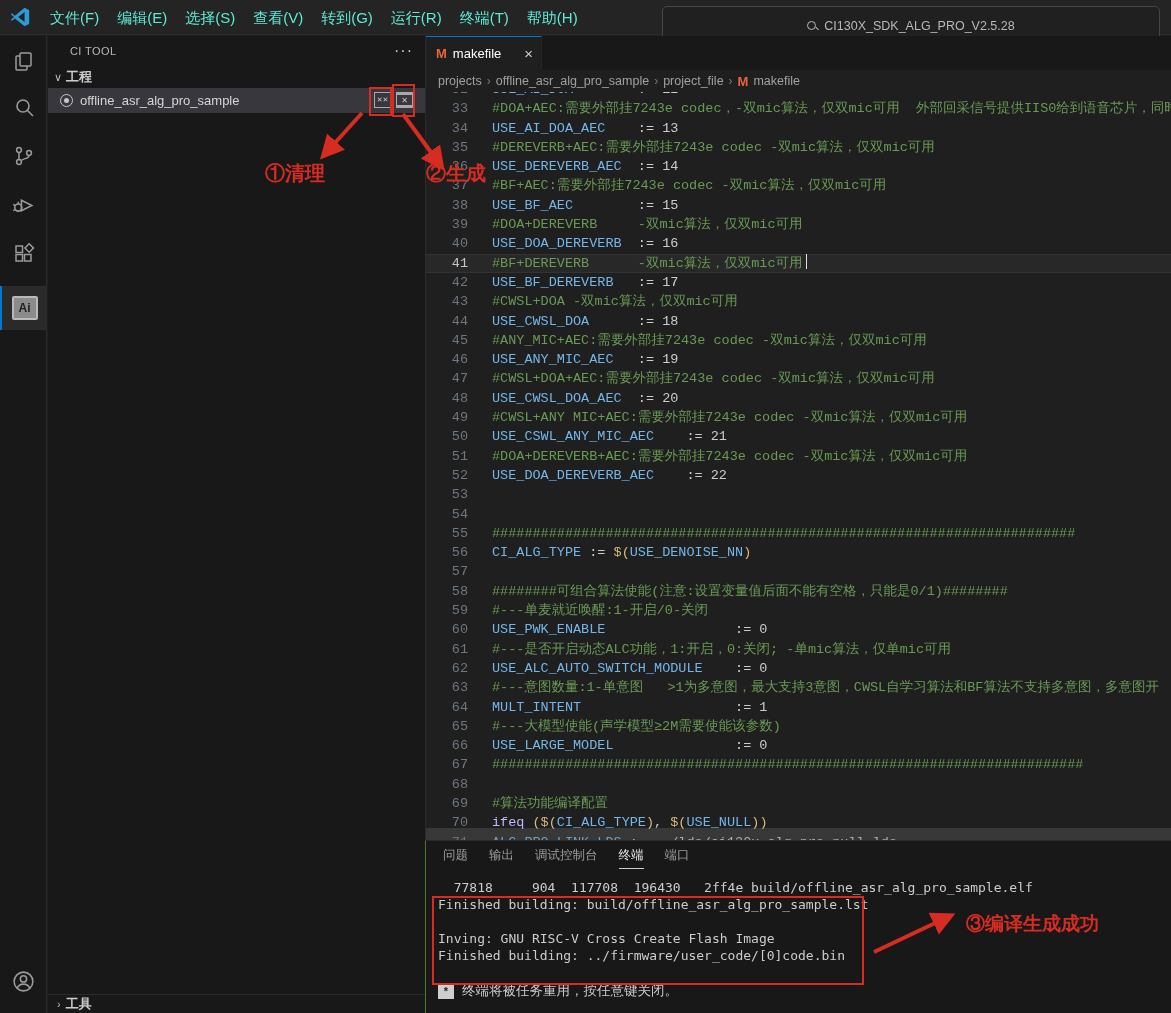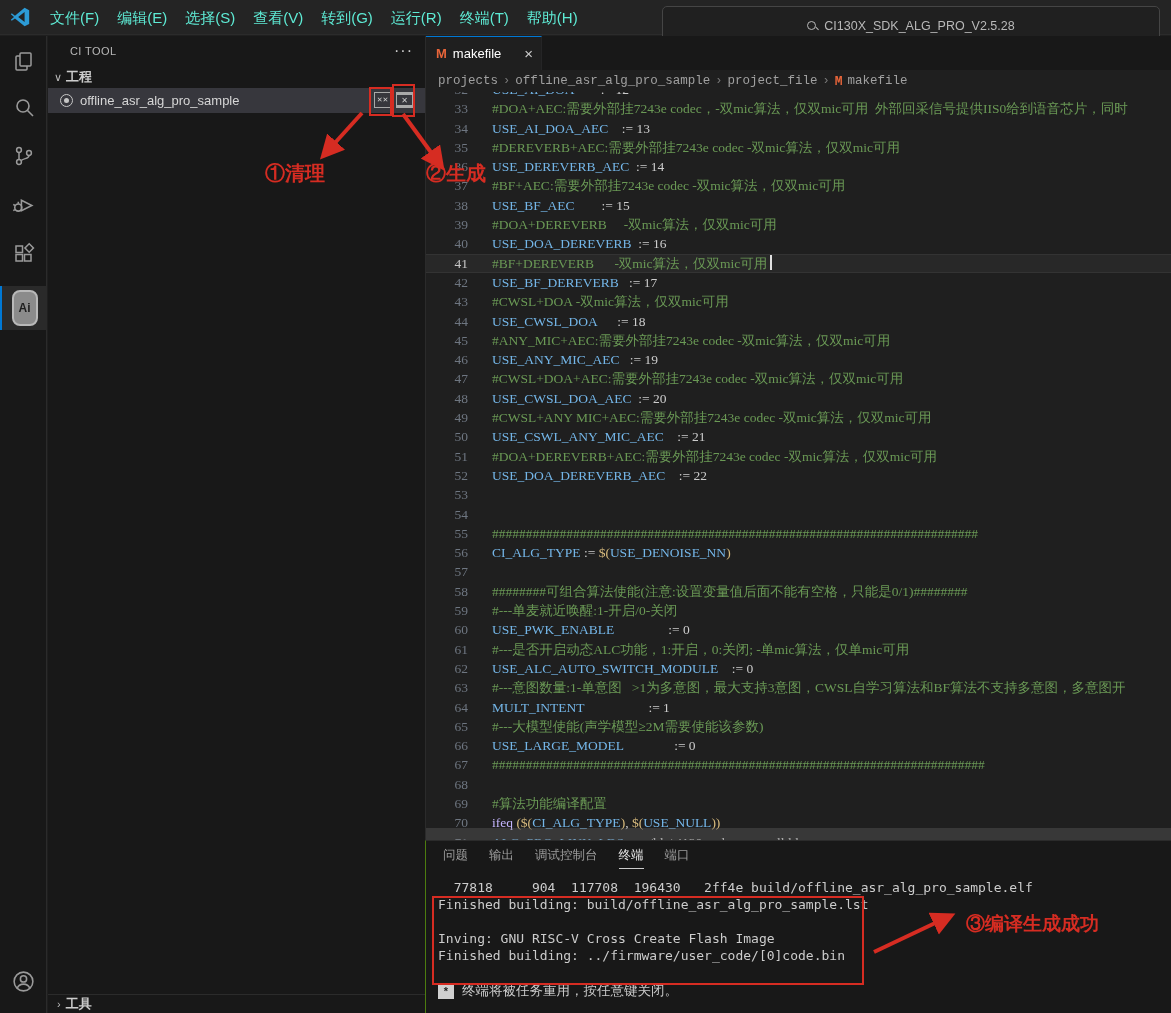--- a/index.html
+++ b/index.html
@@ -21,44 +21,44 @@
     color:#b8b8b8; font-size:12.5px;
   }
   .mag { position:relative; width:11px; height:11px; display:inline-block; }
   .mag::before { content:""; position:absolute; left:0; top:0; width:7px; height:7px; border:1.4px solid #b8b8b8; border-radius:50%; }
   .mag::after { content:""; position:absolute; left:7.5px; top:7.5px; width:4px; height:1.4px; background:#b8b8b8; transform:rotate(45deg); }
   
   .activitybar { position:absolute; left:0; top:36px; bottom:0; width:47px; background:#181818; border-right:1px solid #2b2b2b; }
   .act-icon { position:absolute; left:0; width:47px; height:40px; display:flex; align-items:center; justify-content:center; color:#868686; }
   .act-icon svg { stroke:#9a9a9a; }
   .act-icon.active { border-left:2px solid #0078d4; background:#2a2a2a; }
-  .citool-box { width:26px; height:36px; border:2px solid #b9b9b9; background:#8b8b8b; color:#1f1f1f; font-weight:bold; font-size:12px; display:flex; align-items:center; justify-content:center; border-radius:8px; }
+  .citool-box { width:26px; height:24px; border:2px solid #b9b9b9; background:#8b8b8b; color:#1f1f1f; font-weight:bold; font-size:12px; display:flex; align-items:center; justify-content:center; border-radius:2px; }
   
   .sidebar { position:absolute; left:48px; top:36px; bottom:0; width:377px; background:#181818; }
   .sidebar-header { display:flex; align-items:center; height:30px; padding:0 12px 0 22px; font-size:11px; color:#b8b8b8; letter-spacing:.4px;gap:16px; }
   .sidebar-header .sp { flex:1; }
   .more { font-size:16px; color:#cccccc; letter-spacing:1px; }
   .tree-section { height:22px; display:flex; align-items:center; font-size:13px; font-weight:bold; color:#cccccc; padding-left:6px; gap:4px; }
   .tw { color:#bbbbbb; font-size:11px; font-weight:normal; }
   .tree-item { position:relative; height:25px; background:#37373d; display:flex; align-items:center; padding-left:12px; gap:7px; font-size:13px; color:#d6d6d6; }
   .radio { width:13px; height:13px; border:1.4px solid #c6c6c6; border-radius:50%; position:relative; flex:none; }
   .radio::after { content:""; position:absolute; left:2.6px; top:2.6px; width:5px; height:5px; background:#c6c6c6; border-radius:50%; }
   .item-actions { position:absolute; right:12px; top:4px; display:flex; gap:5px; }
   .mini-btn { width:17px; height:16px; border:1px solid #a9a9a9; color:#cccccc; font-size:7px; display:flex; align-items:center; justify-content:center; letter-spacing:0; }
   .mini-btn.hg { border-top:3px solid #a9a9a9; border-bottom:3px solid #a9a9a9; font-size:8px; }
   .sidebar-bottom { position:absolute; left:0; right:0; bottom:0; height:19px; border-top:1px solid #2b2b2b; display:flex; align-items:center; gap:5px; padding-left:9px; font-size:13px; font-weight:bold; color:#cccccc; }
   
   .editor { position:absolute; left:425px; top:36px; right:0; height:804px; background:#1f1f1f; border-left:1px solid #2b2b2b; }
   .tabbar { height:34px; background:#181818; display:flex; }
   .tab { position:relative; width:116px; background:#1f1f1f; border-right:1px solid #252526; border-top:1px solid #0078d4; display:flex; align-items:center; gap:6px; padding:0 8px 0 10px; font-size:13px; color:#ffffff; }
   .m-badge { color:#e8653a; font-weight:bold; font-size:13px; }
   .tab-close { margin-left:auto; color:#cccccc; font-size:15px; }
-  .breadcrumb { height:22px; display:flex; align-items:center; gap:5px; padding-left:12px; font-size:12.5px; color:#a0a0a0; background:#1f1f1f;font-family:Liberation Mono, monospace; }
+  .breadcrumb { height:22px; display:flex; align-items:center; gap:5px; padding-left:12px; font-size:12.5px; color:#a0a0a0; background:#1f1f1f; }
   .crumb-sep { color:#7a7a7a; font-size:12px; }
-  .code { position:absolute; left:0; right:0; top:56px; bottom:0; overflow:hidden; font-family:Liberation Serif, serif; font-size:13.5px; }
+  .code { position:absolute; left:0; right:0; top:56px; bottom:0; overflow:hidden; font-family:Liberation Mono, monospace; font-size:13.5px; }
   .code-row { height:19.3px; line-height:19.3px; white-space:pre; display:flex; }
   .code-row.first { margin-top:-12px; }
   .code-row.current { background:#282828; box-shadow:inset 0 1px 0 #333333, inset 0 -1px 0 #333333; }
   .gutter { flex:none; width:42px; text-align:right; color:#6e7681; }
   .code-row.current .gutter { color:#c6c6c6; }
   .ltext { flex:none; padding-left:24px; white-space:pre; }
   .c-cmt { color:#6a9955; } .c-var { color:#74b6e8; } .c-plain { color:#cccccc; }
   .c-gold { color:#d7ba7d; } .c-kw { color:#c4b5fd; }
   .cursor { display:inline-block; width:1.6px; height:15px; background:#e0e0e0; vertical-align:-2px; margin-left:3px; }
   .hscroll { position:absolute; left:0; right:0; bottom:0; height:12px; background:rgba(110,110,110,0.32); }

